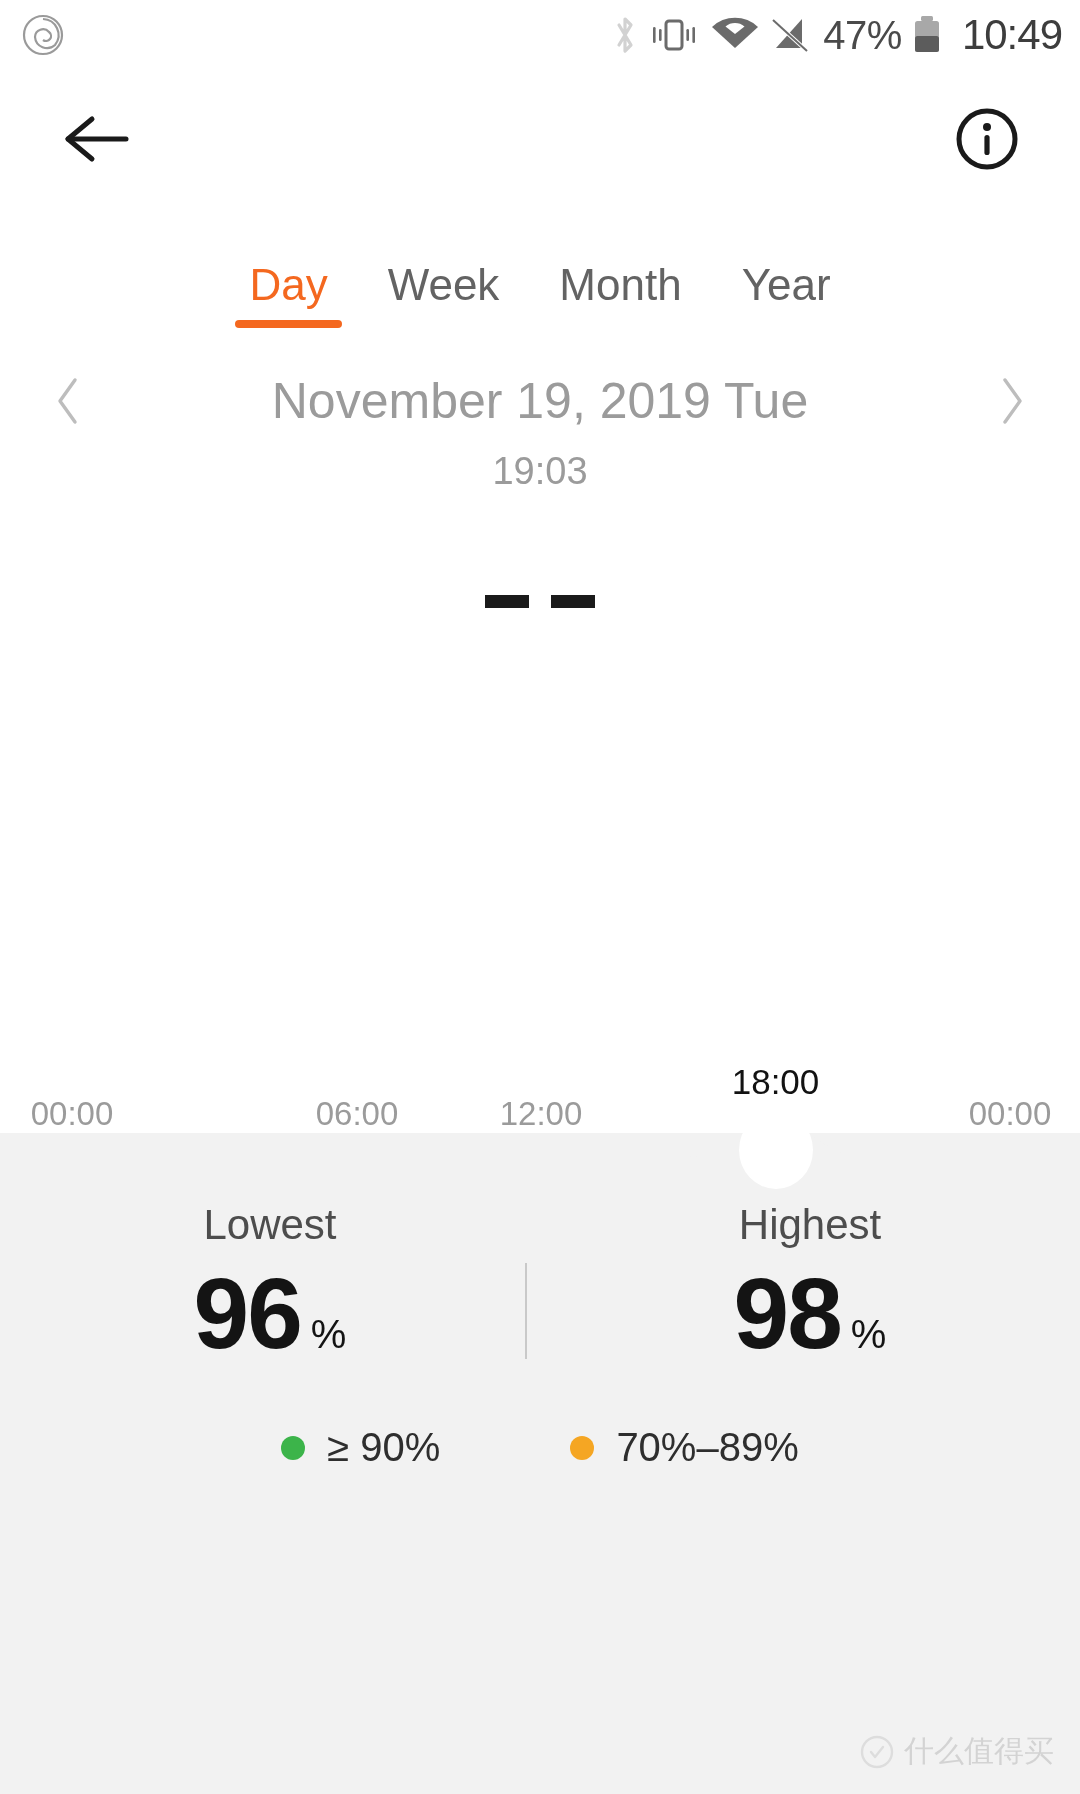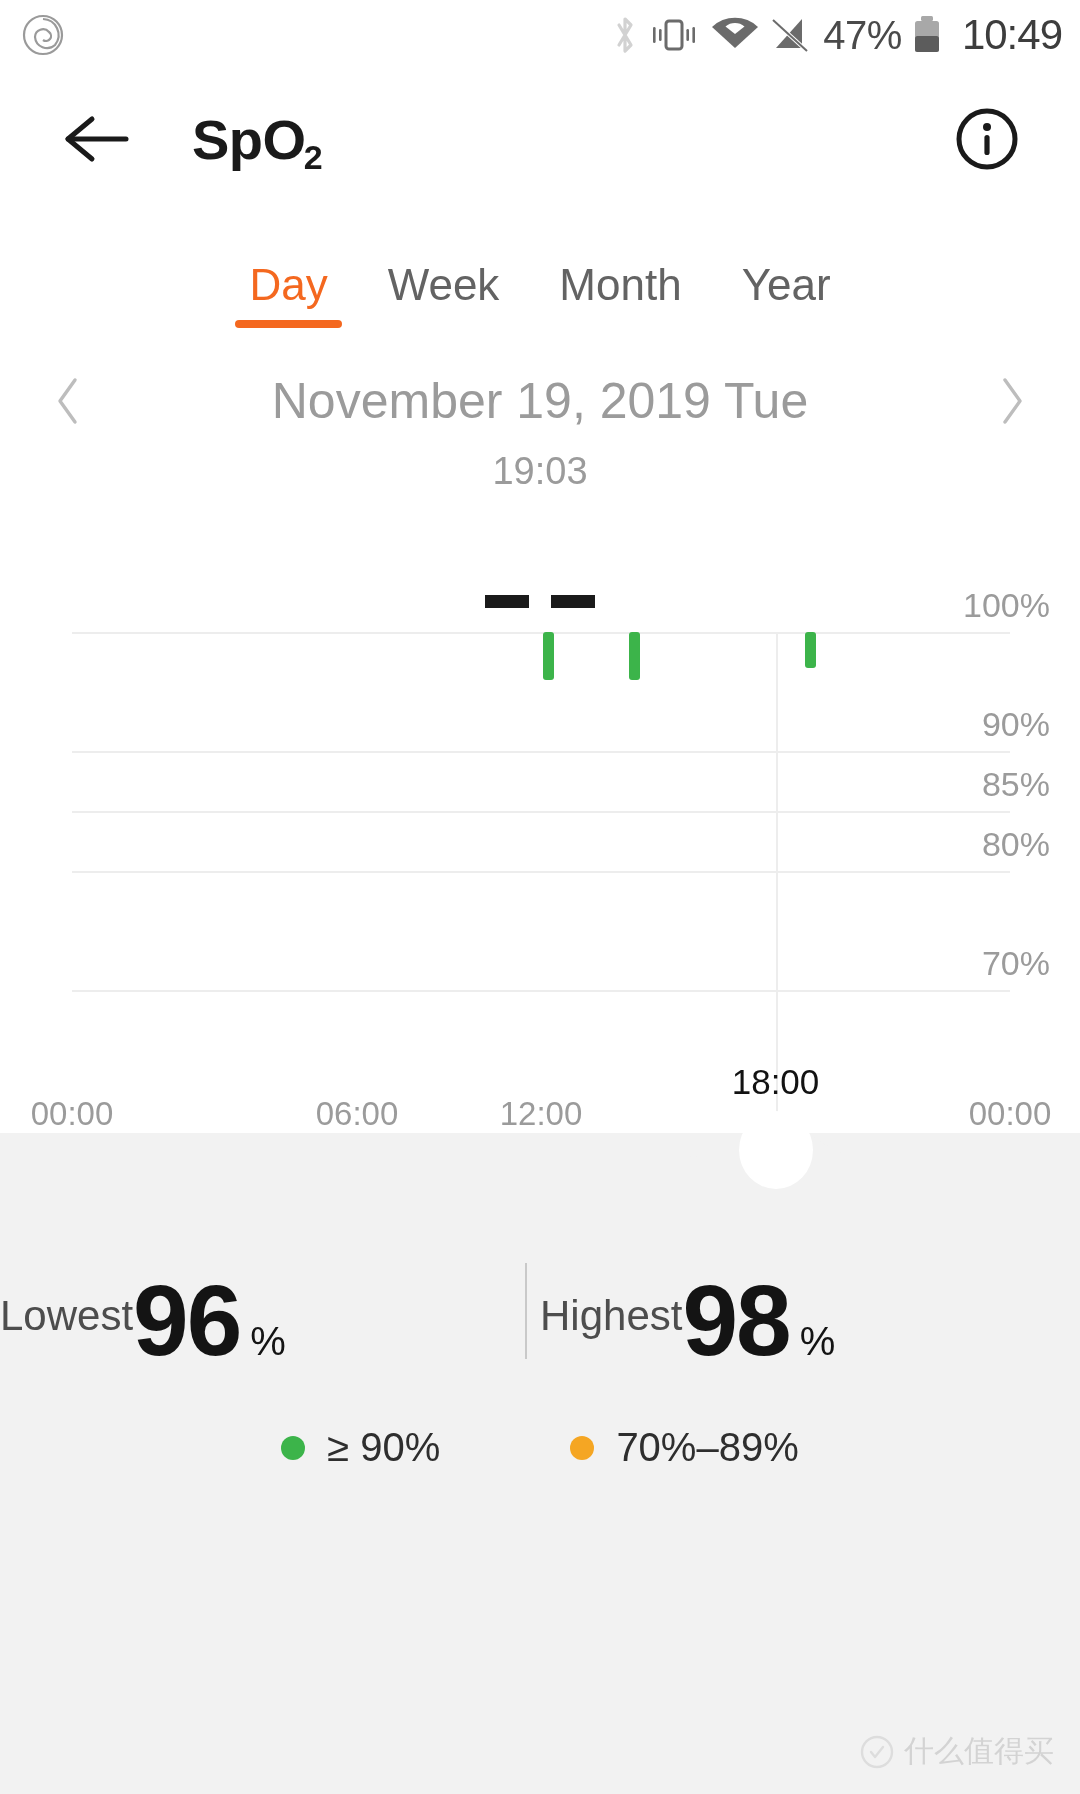--- a/index.html
+++ b/index.html
@@ -260,21 +260,21 @@
   .stats {
     position: absolute;
     top: 68px; left: 0;
     width: 1080px;
     height: 230px;
     display: flex;
   }
   .stat-col {
     flex: 1;
     display: flex;
-    flex-direction: row;
+    flex-direction: column;
     align-items: center;
   }
   .stat-label {
     font-size: 42px;
     color: #4d4d4d;
     margin-top: 0px;
   }
   .stat-value-row {
     display: flex;
     align-items: baseline;
@@ -389,21 +389,20 @@
     </div>
   </div>
 
   <div class="appbar">
     <div class="back-btn">
       <svg width="72" height="56" viewBox="0 0 72 56">
         <path d="M30 8 L6 28 L30 48" fill="none" stroke="#1a1a1a" stroke-width="5" stroke-linecap="round" stroke-linejoin="round"></path>
         <line x1="6" y1="28" x2="64" y2="28" stroke="#1a1a1a" stroke-width="5" stroke-linecap="round"></line>
       </svg>
     </div>
-    <div class="page-title"><span>SpO</span><sub>2</sub></div>
     <div class="info-btn">
       <svg width="66" height="66" viewBox="0 0 66 66">
         <circle cx="33" cy="33" r="28" fill="none" stroke="#1a1a1a" stroke-width="5"></circle>
         <circle cx="33" cy="21" r="4" fill="#1a1a1a"></circle>
         <rect x="30.4" y="29" width="5.2" height="20" rx="2.6" fill="#1a1a1a"></rect>
       </svg>
     </div>
   </div>
 
   <div class="tabs">
@@ -426,38 +425,20 @@
       </svg>
     </div>
   </div>
 
   <div class="readout-time">19:03</div>
   <div class="readout-value">
     <span class="readout-dash"></span>
     <span class="readout-dash"></span>
   </div>
 
-  <div class="chart">
-    <div id="chart-layer">
-        <div class="grid-line" style="top: 31.8919px;"></div>
-        <div class="grid-label" style="top: 31.8919px;">100%</div>
-        <div class="grid-line" style="top: 151.351px;"></div>
-        <div class="grid-label" style="top: 151.351px;">90%</div>
-        <div class="grid-line" style="top: 211.081px;"></div>
-        <div class="grid-label" style="top: 211.081px;">85%</div>
-        <div class="grid-line" style="top: 270.811px;"></div>
-        <div class="grid-label" style="top: 270.811px;">80%</div>
-        <div class="grid-line" style="top: 390.27px;"></div>
-        <div class="grid-label" style="top: 390.27px;">70%</div>
-        <div class="v-cursor" style="left: 775.5px; height: 500px;"></div>
-        <div class="bar" style="left: 543.317px; top: 31.8919px; height: 47.7838px; background: rgb(60, 180, 74);"></div>
-        <div class="bar" style="left: 629.3px; top: 31.8919px; height: 47.7838px; background: rgb(60, 180, 74);"></div>
-        <div class="bar" style="left: 805.175px; top: 31.8919px; height: 35.8378px; background: rgb(60, 180, 74);"></div>
-      </div>
-  </div>
 
   <div class="cursor-label" id="cursor-label" style="left: 775.5px;">18:00</div>
   <div class="xaxis" id="xaxis">
       <div class="xlabel" style="left: 72px; top: 0px;">00:00</div>
       <div class="xlabel" style="left: 325px; top: 0px; margin-left: 32px;">06:00</div>
       <div class="xlabel" style="left: 541px; top: 0px;">12:00</div>
       <div class="xlabel" style="left: 1010px; top: 0px;">00:00</div>
     </div>
 
   <div class="panel">

